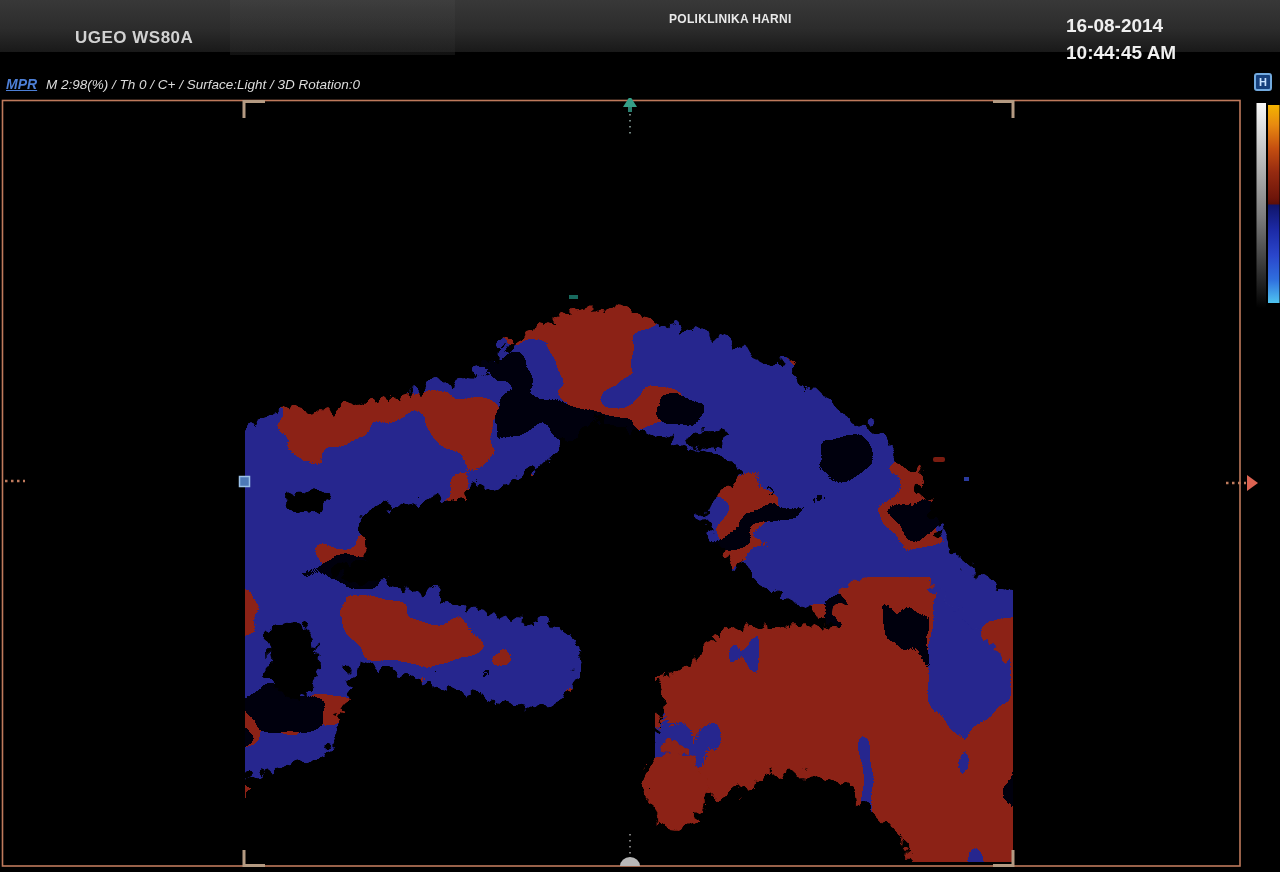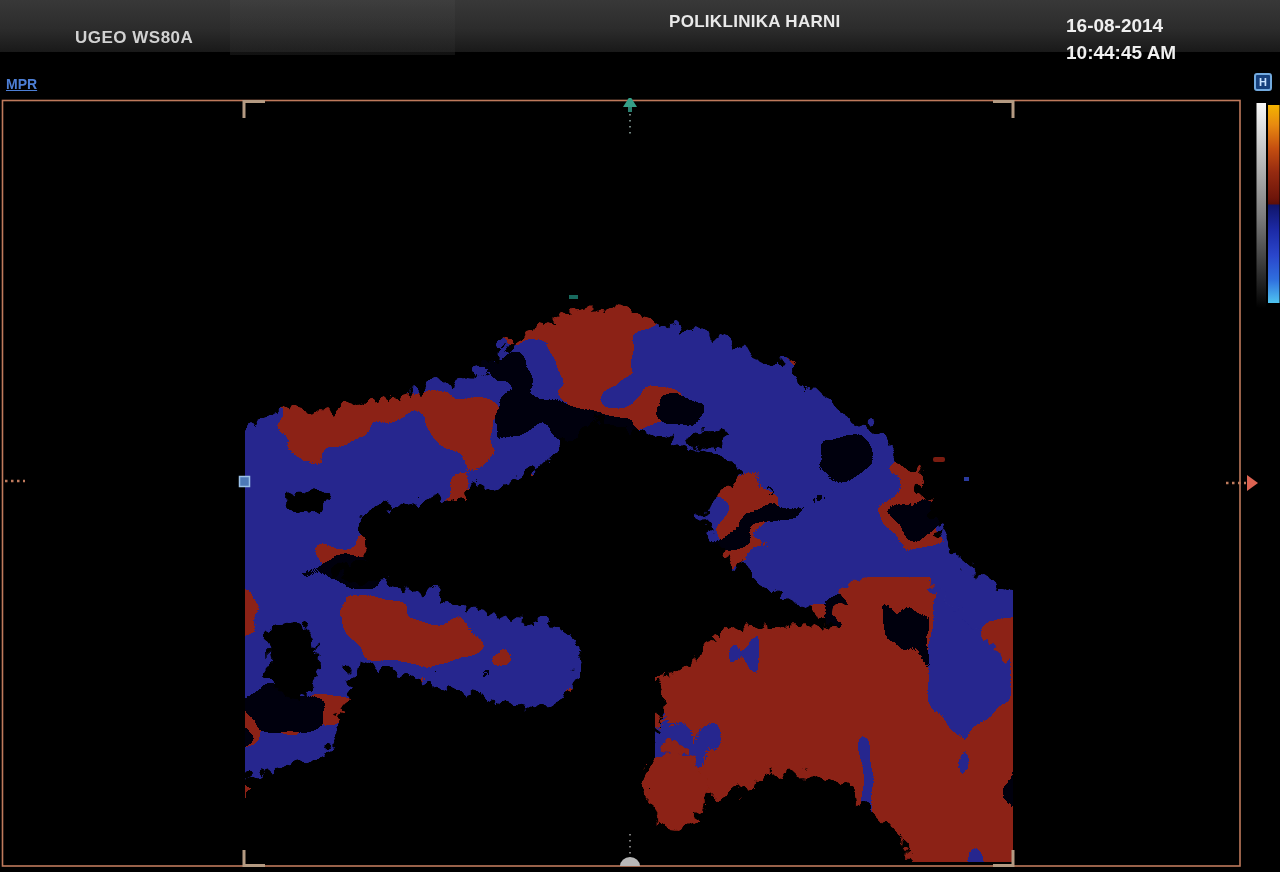--- a/index.html
+++ b/index.html
@@ -6,27 +6,27 @@
   body{width:1280px;height:872px;position:relative;overflow:hidden;
        font-family:"Liberation Sans",sans-serif;}
 
   
   .header{position:absolute;left:0;top:0;width:1280px;height:52px;
           background:linear-gradient(180deg,#383838 0%,#2c2c2c 55%,#191919 100%);}
   .header-panel{position:absolute;left:230px;top:0;width:225px;height:55px;
           background:linear-gradient(180deg,#454545,#262626);opacity:.45;}
   .device-label{position:absolute;left:75px;top:28px;font-size:17px;font-weight:600;
           color:var(--text-light,#d2d2d2);letter-spacing:.5px;}
-  .clinic-name{position:absolute;left:669px;top:12px;font-size:17px;font-weight:bold;
+  .clinic-name{position:absolute;left:669px;top:12px;font-size:12px;font-weight:bold;
           color:#e9e9e9;letter-spacing:.3px;}
   .datetime{position:absolute;left:1066px;top:12px;color:#efefef;font-weight:bold;
           font-size:19px;line-height:27px;}
 
   
-  .statusbar{position:absolute;left:0;top:64px;width:1184px;height:34px;background:#000;}
+  .statusbar{position:absolute;left:0;top:64px;width:1184px;height:34px;background:#000;font-style:italic;}
   .mode-label{position:absolute;left:6px;top:12px;font-size:14px;font-weight:bold;
           color:var(--accent-blue,#4d7fd6);text-decoration:underline;cursor:pointer;}
   .params{position:absolute;left:46px;top:13px;font-size:13.5px;color:#dcdcdc;}
   .h-badge{position:absolute;left:1254px;top:73px;width:14px;height:14px;
           background:#16407c;border:2px solid #72aadf;border-radius:3px;
           color:#c8e2ff;font-size:11px;font-weight:bold;line-height:14px;
           text-align:center;cursor:pointer;}
 
   
   .scene{position:absolute;left:0;top:0;width:1280px;height:872px;}
@@ -183,14 +183,15 @@
   <div class="device-label">UGEO WS80A</div>
   <div class="clinic-name">POLIKLINIKA HARNI</div>
   <div class="datetime">
     <div>16-08-2014</div>
     <div>10:44:45 AM</div>
   </div>
 </div>
 
 <div class="statusbar">
   <span class="mode-label">MPR</span>
+  <span class="params">M 2:98(%) / Th 0 / C+ / Surface:Light / 3D Rotation:0</span>
 </div>
 <div class="h-badge">H</div>
 
 </body></html>

